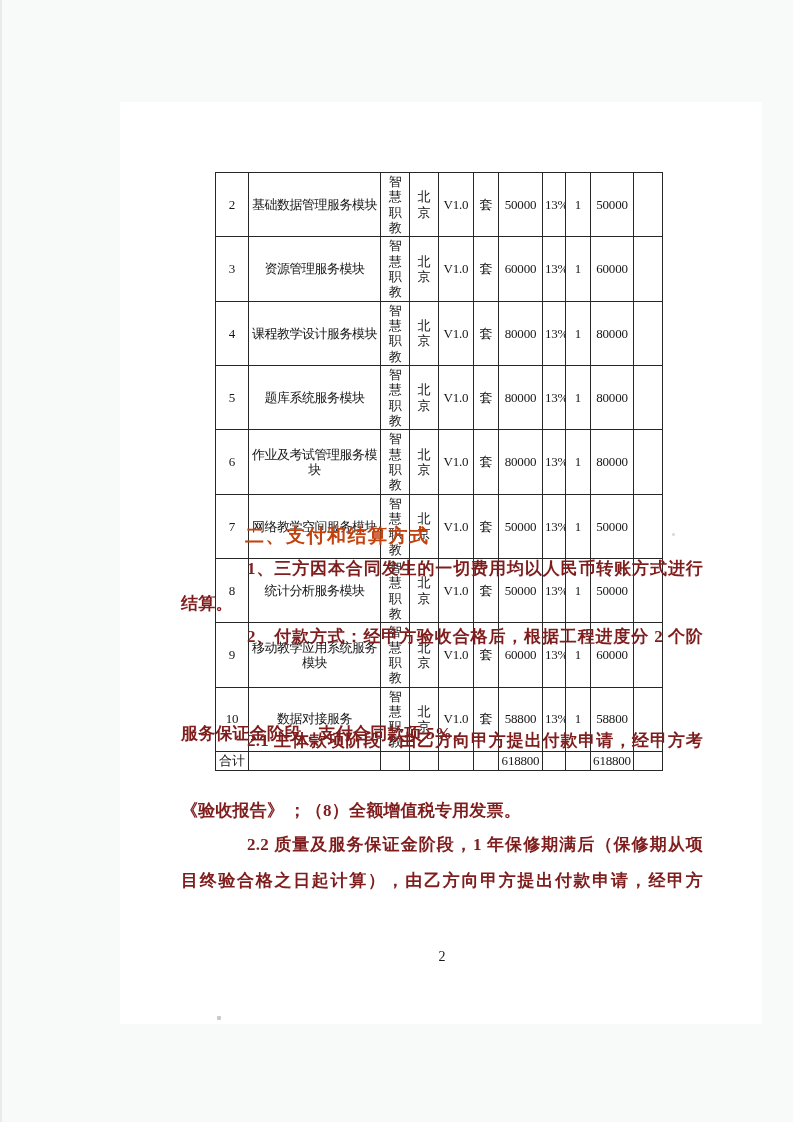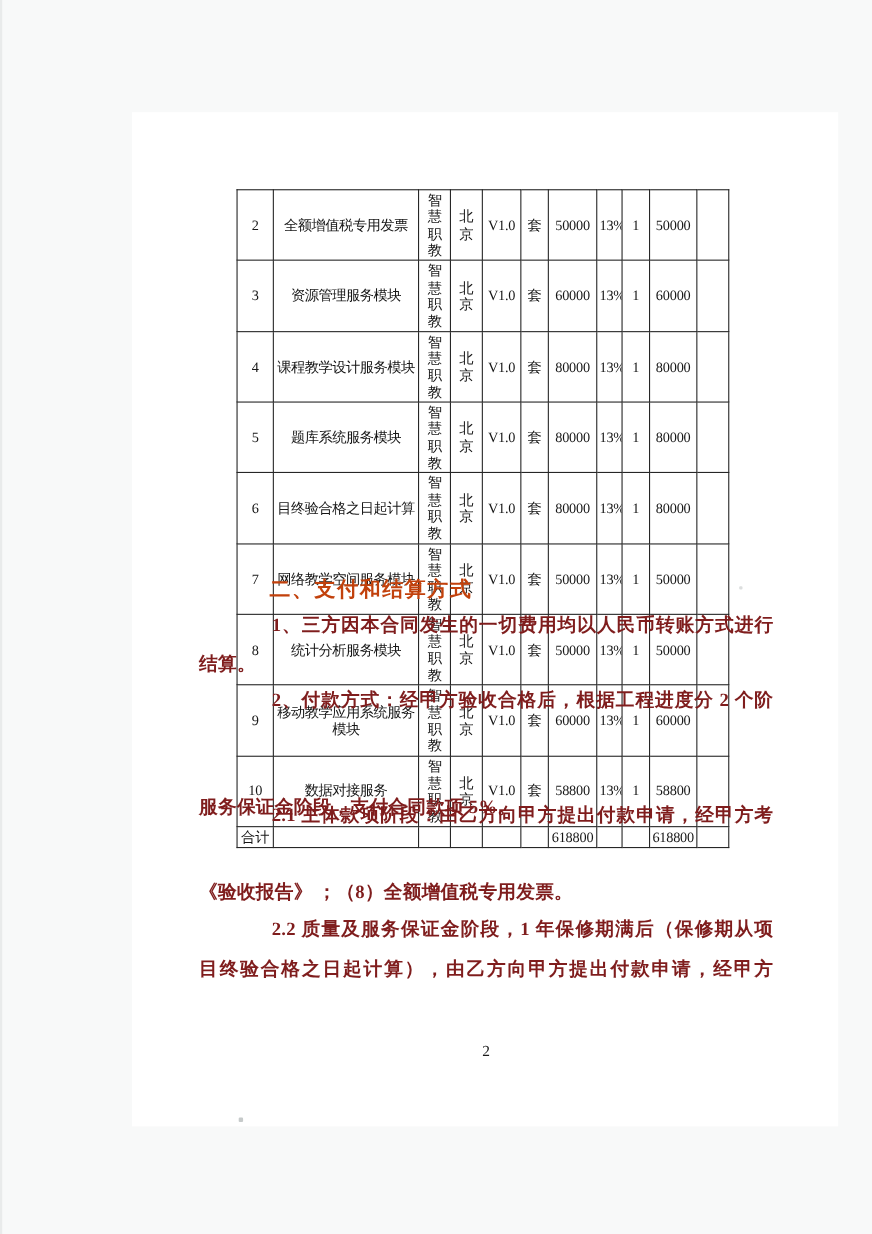--- a/index.html
+++ b/index.html
@@ -72,21 +72,21 @@
         <col style="width:25px">
       <col style="width:44px">
         <col style="width:23px">
         <col style="width:25px">
       <col style="width:43px">
         <col style="width:29px">
     </colgroup>
     <tbody>
       <tr class="data">
         <td class="num">2</td>
-        <td class="name">全额增值税专用发票</td>
+        <td class="name">基础数据管理服务模块</td>
         <td class="brand">智慧职教</td>
         <td>北京</td>
         <td class="num">V1.0</td>
         <td>套</td>
         <td class="num">50000</td>
         <td class="num">13%</td>
         <td class="num">1</td>
         <td class="num">50000</td>
         <td></td>
       </tr>
@@ -124,21 +124,21 @@
         <td class="num">V1.0</td>
         <td>套</td>
         <td class="num">80000</td>
         <td class="num">13%</td>
         <td class="num">1</td>
         <td class="num">80000</td>
         <td></td>
       </tr>
       <tr class="data">
         <td class="num">6</td>
-        <td class="name">目终验合格之日起计算</td>
+        <td class="name">作业及考试管理服务模块</td>
         <td class="brand">智慧职教</td>
         <td>北京</td>
         <td class="num">V1.0</td>
         <td>套</td>
         <td class="num">80000</td>
         <td class="num">13%</td>
         <td class="num">1</td>
         <td class="num">80000</td>
         <td></td>
       </tr>

